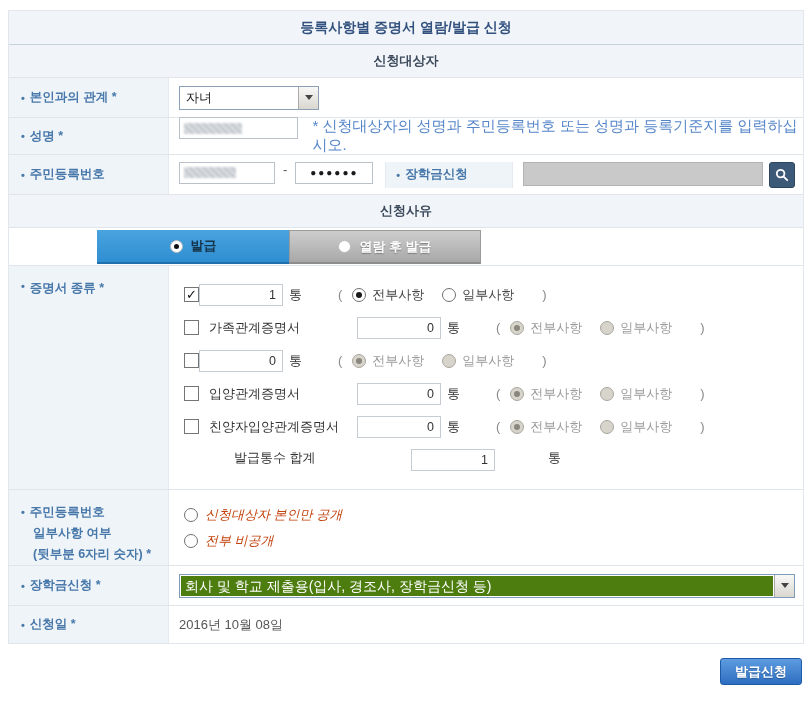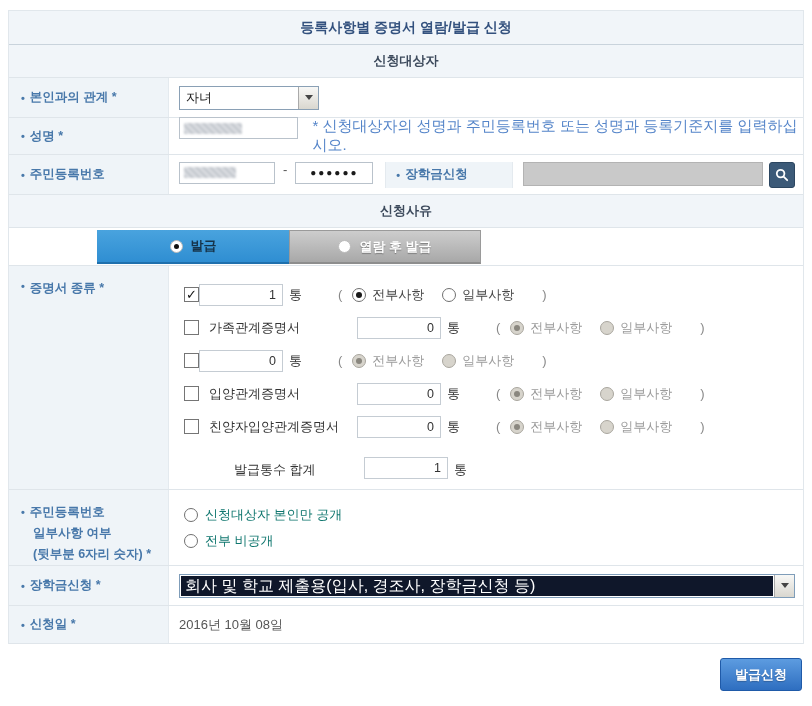--- a/index.html
+++ b/index.html
@@ -99,40 +99,40 @@
   .unit { margin-left:6px; color:#333; }
   .scope { display:flex; align-items:center; margin-left:26px; color:#666; }
   .paren { color:#888; margin:0 10px; }
   .radio { width:14px; height:14px; border-radius:50%; border:1px solid #707070; background:#fff; position:relative; flex-shrink:0; cursor:pointer; }
   .radio.sel::after { content:""; position:absolute; inset:3px; border-radius:50%; background:#1a1a1a; }
   .scope-label { margin:0 0 0 6px; color:#444; }
   .scope .radio + .scope-label { margin-right:18px; }
   .cert-row.disabled .radio { background:#d7d4cc; border-color:#a9a69e; cursor:default; }
   .cert-row.disabled .radio.sel::after { background:#8a877f; }
   .cert-row.disabled .scope-label { color:#9b9b9b; }
-  .total-row { display:flex; align-items:flex-end; height:30px; margin-top:6px; }
+  .total-row { display:flex; align-items:flex-start; height:30px; margin-top:6px;gap:47px; }
   .total-label { width:130px; margin-left:55px; color:#333; }
 
   
   .row-privacy .label-cell { align-items:flex-start; padding-top:12px; line-height:21px; display:block; }
   .priv-line { display:flex; align-items:center; }
   .priv-options { flex:1; padding:11px 0 11px 10px; display:flex; flex-direction:column; gap:6px; }
   .priv-opt { display:flex; align-items:center; height:20px; }
   .priv-opt .radio { margin-left:5px; }
-  .priv-opt-label { margin-left:7px; color:#0f766e; }
+  .priv-opt-label { margin-left:7px; color:#c2410c;font-style:italic; }
 
   
   .reason-select { flex:1; height:24px; margin:0 8px 0 10px; border:1px solid #7f9db9; background:#fff; display:flex; align-items:center; cursor:pointer; }
-  .reason-text { flex:1; margin:1px; height:20px; line-height:20px; background:#0f172a; color:#fff; padding-left:4px; font-size:16px; white-space:nowrap; overflow:hidden; }
+  .reason-text { flex:1; margin:1px; height:20px; line-height:20px; background:#4d7c0f; color:#fff; padding-left:4px; font-size:14px; white-space:nowrap; overflow:hidden; }
 
   .date-value { color:#555; }
 
   .actions { display:flex; justify-content:flex-end; margin:14px 10px 0 0; }
   .submit-btn {
-    width:82px; height:33px; cursor:pointer;
+    width:82px; height:27px; cursor:pointer;
     background:linear-gradient(#5d9ce0,#2e6ec0); color:#fff; font-weight:bold; font-size:13px;
     border:1px solid #1f5aa8; border-radius:3px; font-family:inherit;
     text-shadow:0 1px 1px rgba(0,0,0,0.25);
   }
 </style>
 </head>
 <body>
 
 <div>
   <div class="form-table">

